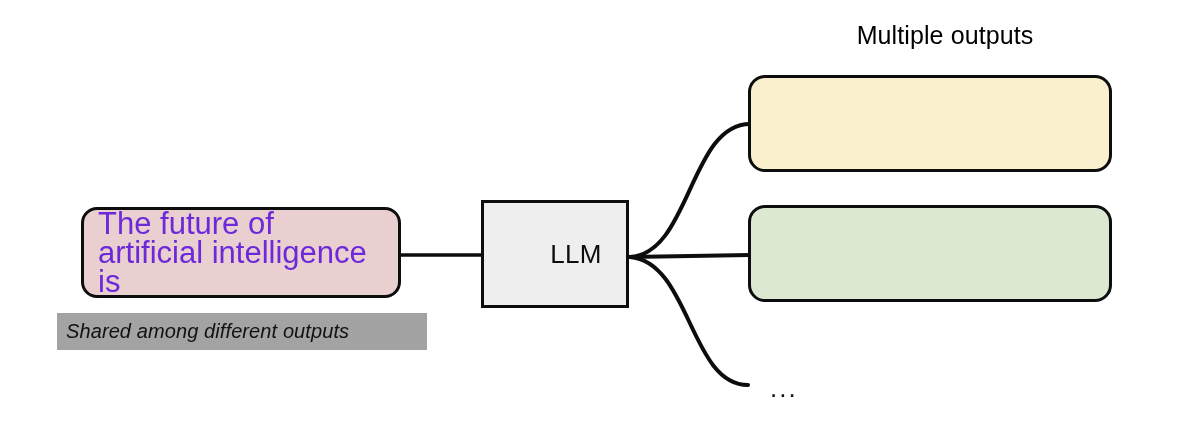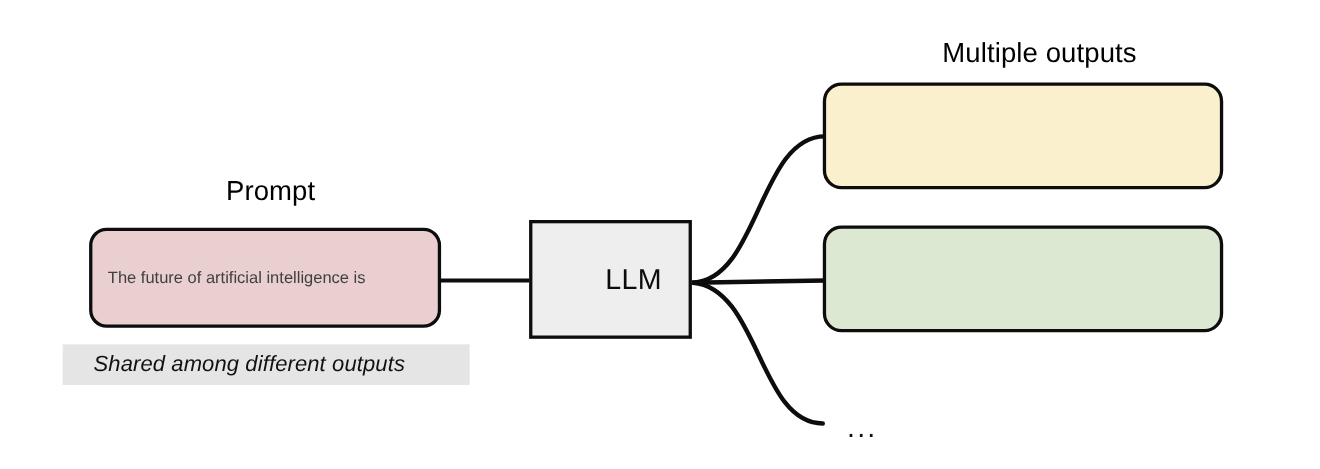--- a/index.html
+++ b/index.html
@@ -46,33 +46,33 @@
     width: 320px;
     height: 91px;
     background: #e9cfcf;
     border: 3px solid #0d0d0d;
     border-radius: 16px;
     display: flex;
     align-items: center;
     padding: 0 14px;
   }
   #prompt-box .txt {
-    font-size: 15px;
+    font-size: 31px;
     line-height: 29px;
-    color: #404040;
+    color: #6d28d9;
   }
   #shared-note {
     left: 57px;
     top: 313px;
     width: 370px;
     height: 37px;
-    background: #e5e5e5;
+    background: #a3a3a3;
     display: flex;
     align-items: center;
-    padding-left: 28px;
+    padding-left: 9px;
   }
   #shared-note .txt {
     font-size: 20px;
     font-style: italic;
     color: #111111;
     letter-spacing: 0.1px;
   }
   
   #llm-box {
     left: 481px;
@@ -87,21 +87,21 @@
   }
   #llm-box .txt {
     font-size: 26px;
     color: #0c0c0c;
     letter-spacing: 0.3px;
     margin-left: 42px;
   }
   
   #outputs-title {
     left: 800px;
-    top: 32px;
+    top: 19px;
     width: 290px;
     text-align: center;
     font-size: 25px;
     line-height: 32px;
     letter-spacing: 0.1px;
   }
   #output-box-1 {
     left: 748px;
     top: 75px;
     width: 364px;
@@ -137,21 +137,20 @@
 
     <line x1="400" y1="255" x2="483" y2="255" stroke="#0d0d0d" stroke-width="3.5"></line>
 
     <path d="M 630 257 C 690 254, 690 124, 750 124" fill="none" stroke="#0d0d0d" stroke-width="4" stroke-linecap="round"></path>
 
     <path d="M 630 257 L 750 255" fill="none" stroke="#0d0d0d" stroke-width="4" stroke-linecap="round"></path>
 
     <path d="M 630 257 C 690 262, 690 385, 748 385" fill="none" stroke="#0d0d0d" stroke-width="4" stroke-linecap="round"></path>
   </svg>
 
-  <div class="node" id="prompt-label">Prompt</div>
 
   <div class="node" id="prompt-box">
     <span class="txt">The future of artificial intelligence is</span>
   </div>
 
   <div class="node" id="shared-note">
     <span class="txt">Shared among different outputs</span>
   </div>
 
   <div class="node" id="llm-box">

